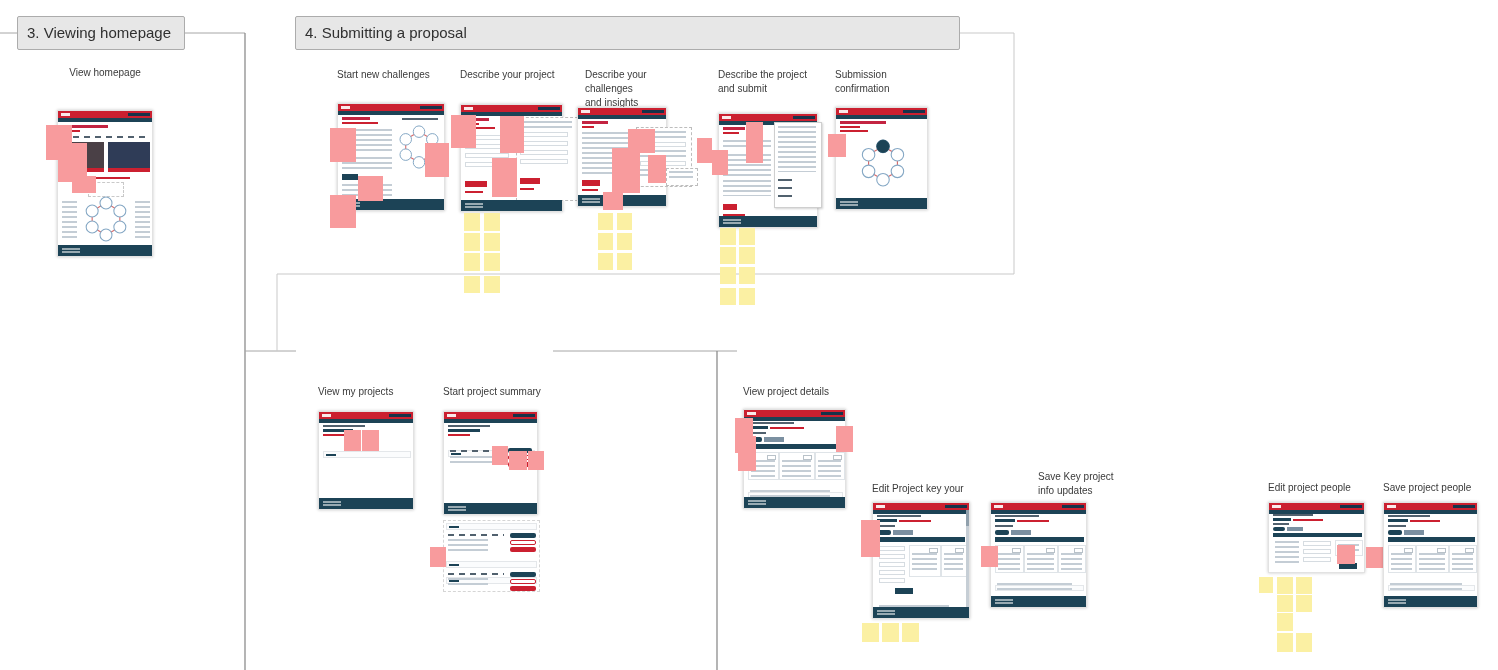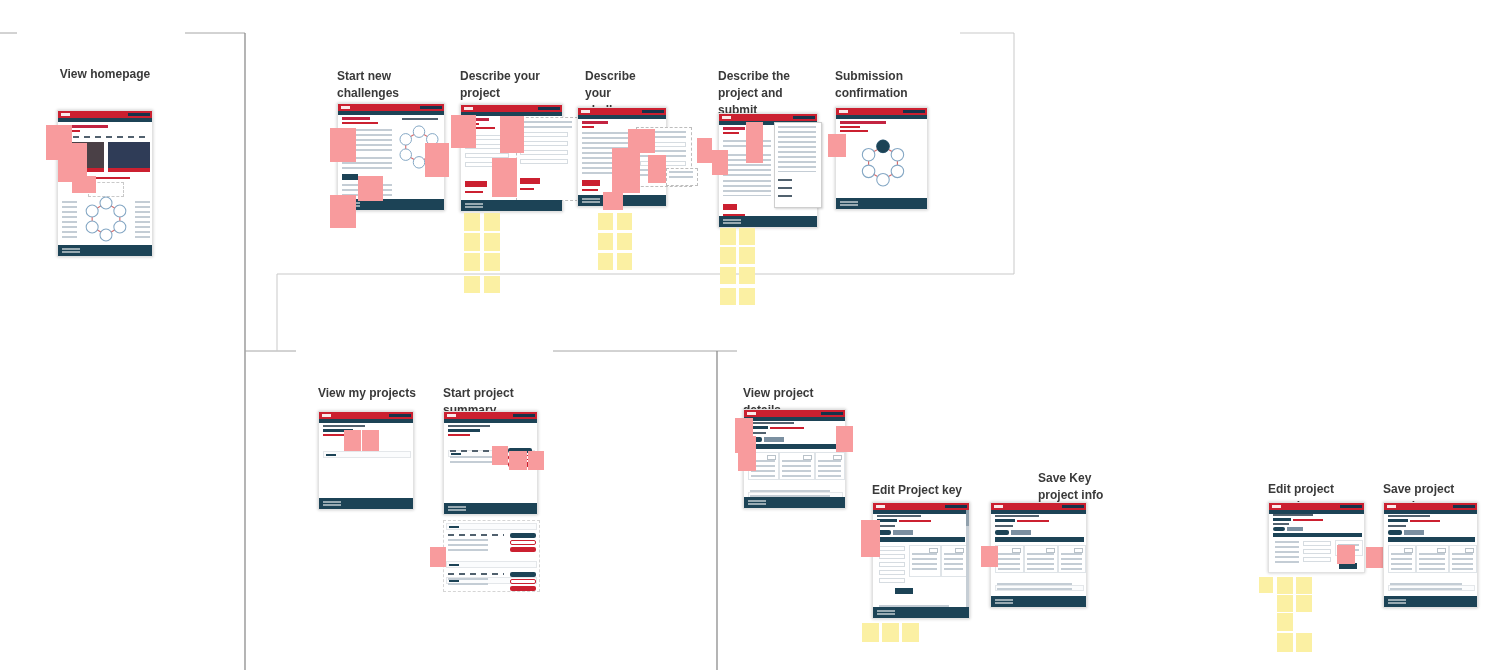--- a/index.html
+++ b/index.html
@@ -4,21 +4,21 @@
 <style>
   html,body{margin:0;padding:0;background:#ffffff;}
   .board{position:relative;width:1498px;height:670px;background:#ffffff;overflow:hidden;
          font-family:"Liberation Sans","DejaVu Sans",sans-serif;}
   .wires{position:absolute;left:0;top:0;}
   .w1{stroke:#A6A6A6;stroke-width:1;fill:none;}
   .w2{stroke:#8D8D8D;stroke-width:1.3;fill:none;}
   .w3{stroke:#C9C9C9;stroke-width:1;fill:none;}
   .shead{position:absolute;height:34px;box-sizing:border-box;background:#E7E7E7;border:1px solid #ACACAC;
          border-radius:2px;font-size:15px;line-height:32px;padding:0 12px 0 9px;color:#303030;white-space:nowrap;}
-  .slabel{position:absolute;font-size:12px;font-weight:bold;color:#3A3A3A;line-height:1.4;}
+  .slabel{position:absolute;font-size:10px;font-weight:normal;color:#3A3A3A;line-height:1.4;}
   .t{position:absolute;background:#fff;border:1px solid #E2E2E2;box-shadow:0 0 3px rgba(0,0,0,.22);box-sizing:border-box;}
   .abs{position:absolute;}
   .rbar{height:7px;background:#CB2030;position:relative;}
   .rbar::before{content:"";position:absolute;left:3px;top:2px;width:9px;height:3px;background:rgba(255,255,255,.9);}
   .rbar::after{content:"";position:absolute;right:2px;top:2px;width:22px;height:3px;background:#16324A;}
   .nbar{height:4px;background:#1C4356;}
   .foot{position:absolute;left:0;right:0;bottom:0;height:11px;background:#1C4356;}
   .foot::before{content:"";position:absolute;left:4px;top:3px;width:18px;height:2px;
                 background:rgba(255,255,255,.55);box-shadow:0 3px 0 rgba(255,255,255,.55);}
   .skel{background-image:repeating-linear-gradient(to bottom,#C4CDD5 0,#C4CDD5 2px,transparent 2px,transparent 5px);}
@@ -72,20 +72,22 @@
   <svg class="wires" width="1498" height="670" viewBox="0 0 1498 670">
     <path class="w1" d="M0,33 H17"></path>
     <path class="w1" d="M185,33 H245"></path>
     <path class="w2" d="M245,33 V670"></path>
     <path class="w1" d="M245,351 H296"></path>
     <path class="w3" d="M960,33 H1014 V274 H277 V351"></path>
     <path class="w1" d="M553,351 H737"></path>
     <path class="w2" d="M717,351 V670"></path>
   </svg>
 
+  <div class="shead" style="left:17px;top:16px;width:168px">3. Viewing homepage</div>
+  <div class="shead" style="left:295px;top:16px;width:665px">4. Submitting a proposal</div>
 
   <div class="slabel" style="left:57px;top:66px;width:96px;text-align:center">View homepage</div>
 
   <div class="t" style="left:57px;top:110px;width:96px;height:147px">
     <div class="rbar"></div>
     <div class="nbar"></div>
     <div class="abs hred" style="left:4px;top:14px;width:46px"></div>
     <div class="abs rline" style="left:4px;top:19px;width:18px"></div>
     <div class="abs dashrow" style="left:4px;top:25px;width:84px"></div>
     <div class="abs vid" style="left:4px;top:31px;width:42px;height:30px;background:#4A4046"></div>

